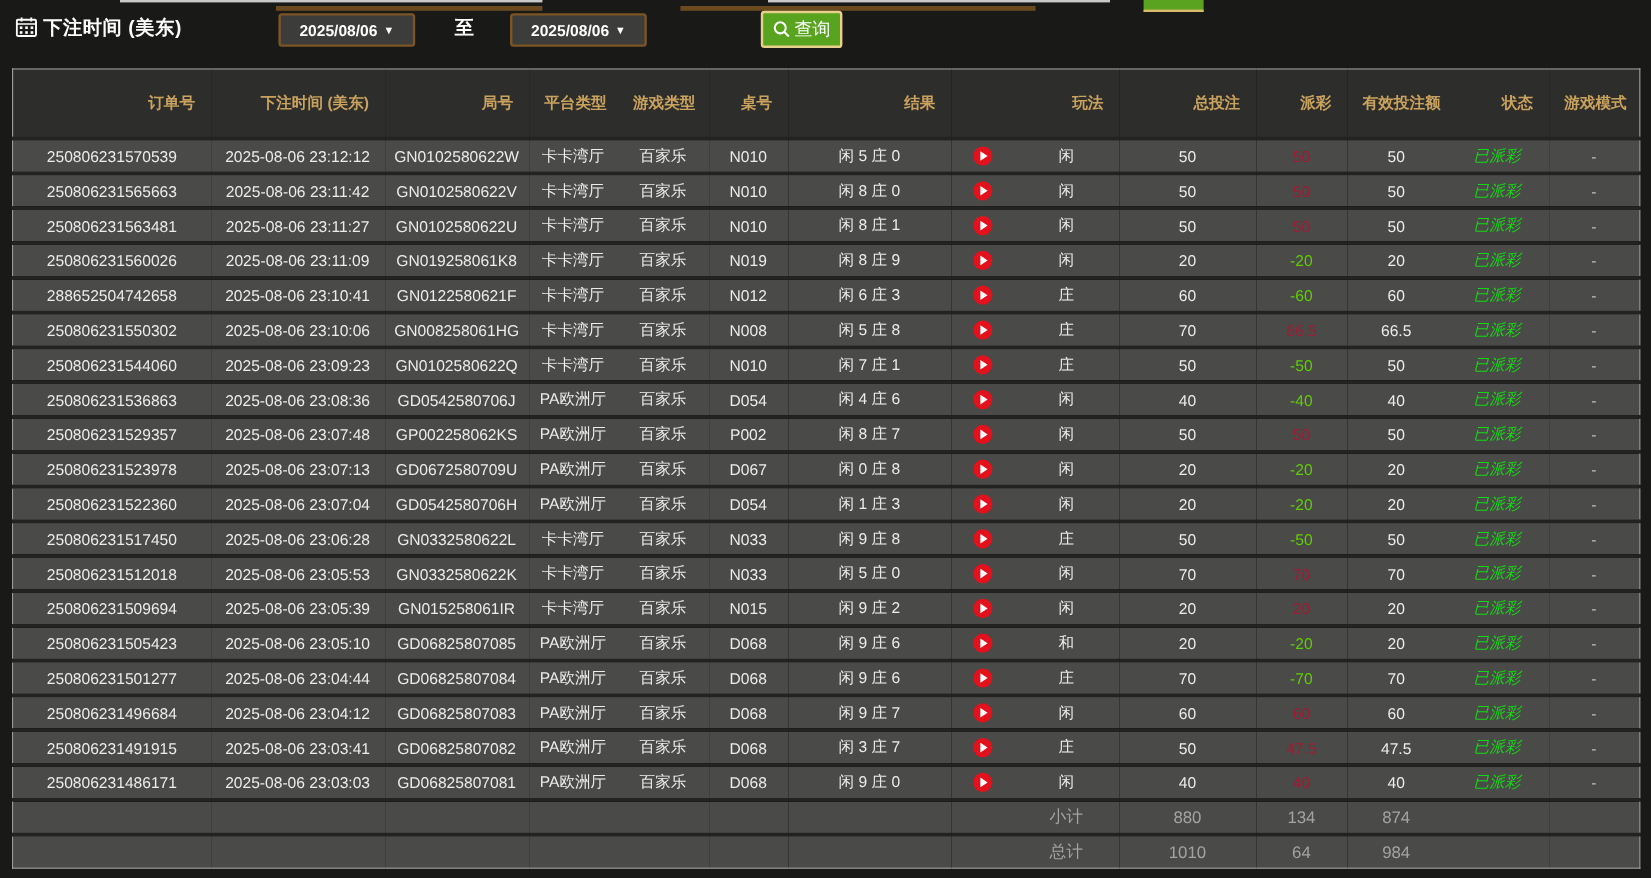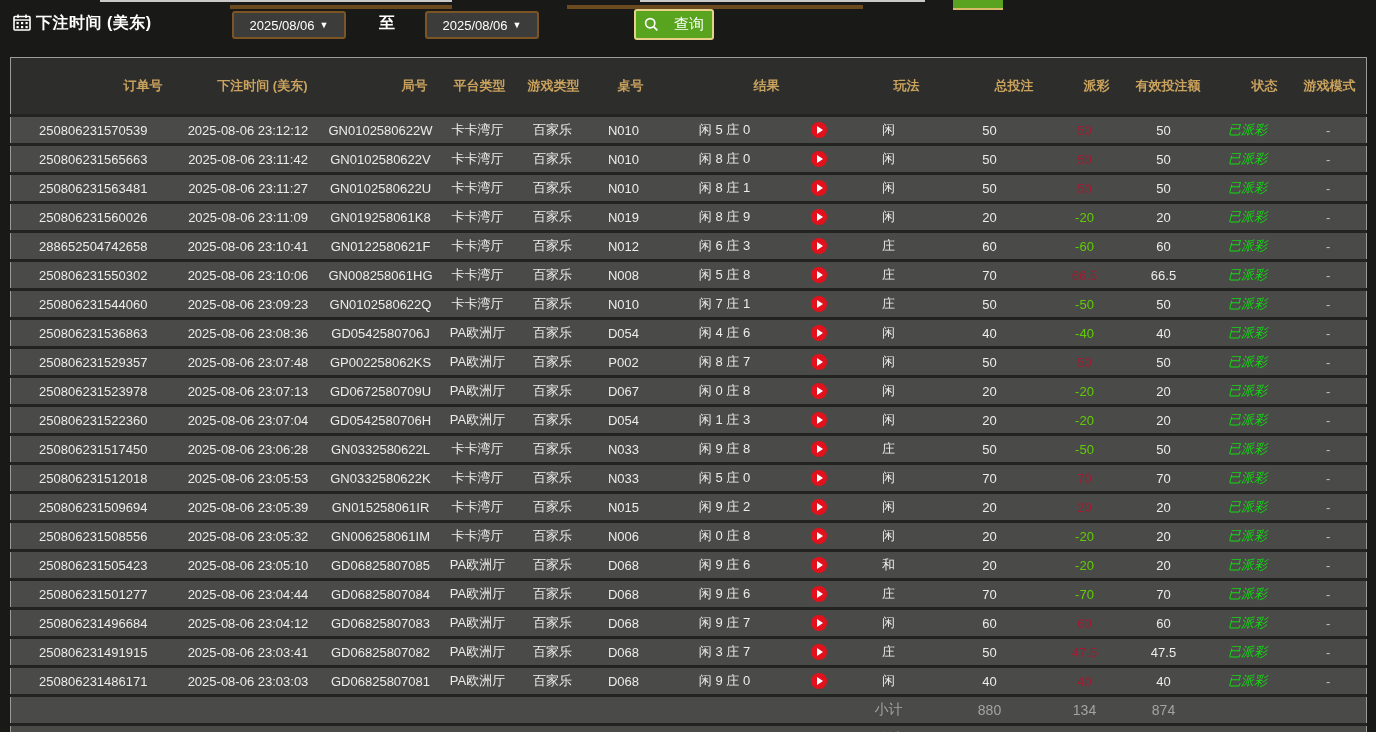--- a/index.html
+++ b/index.html
@@ -14,30 +14,30 @@
   .frag-line{background:#c9c9c9;height:2px;top:0;}
   .frag-brown{background:#6b4a20;height:4px;top:5px;}
   .frag-green{background:#5aa321;border-bottom:2px solid #d9b96a;height:8px;top:0;}
   
   .filter-bar{position:absolute;top:0;left:0;width:100%;height:54px;}
   .cal-icon{position:absolute;left:13px;top:14px;width:18px;height:17px;}
   .flabel{position:absolute;left:36px;top:13px;color:#ffffff;font-size:16px;font-weight:bold;letter-spacing:0.5px;}
   .dd{
     position:absolute;top:11px;width:114px;height:28px;box-sizing:border-box;
     background:#3c3c3a;border:2px solid #7c5525;border-radius:3px;
-    color:#fff;font-size:13px;font-weight:normal;
+    color:#fff;font-size:13px;font-weight:bold;
     display:flex;align-items:center;justify-content:center;gap:5px;cursor:pointer;
   }
   .dd .caret{font-size:9px;line-height:1;padding-top:1px;}
   #dd-from{left:232px;} #dd-to{left:425px;}
   .to-label{position:absolute;left:379px;top:13px;color:#fff;font-weight:bold;font-size:16px;}
   .search-btn{
     position:absolute;left:634px;top:9px;height:31px;box-sizing:border-box;
     background:#58a41f;border:2px solid #e7d089;border-radius:3px;
-    color:#fff;font-size:15px;display:flex;align-items:center;gap:15px;padding:0 8px;
+    color:#fff;font-size:15px;display:flex;align-items:center;gap:3px;padding:0 8px;
     cursor:pointer;font-family:Liberation Mono, monospace;
   }
   
   table{
     position:absolute;top:57px;left:10px;width:1356px;
     border-collapse:collapse;table-layout:fixed;
     border:1px solid #9b9b9b;
   }
   th{
     background:#2d2d2b;color:#c9a25e;font-size:13px;font-weight:bold;
@@ -363,36 +363,20 @@
         <td>闲 9 庄 2</td>
         <td><span class="play-icon"></span></td>
         <td>闲</td>
         <td>20</td>
         <td class="pos">20</td>
         <td>20</td>
         <td class="status">已派彩</td>
         <td class="mode">-</td>
       </tr>
       <tr>
-        <td>250806231508556</td>
-        <td>2025-08-06 23:05:32</td>
-        <td>GN006258061IM</td>
-        <td>卡卡湾厅</td>
-        <td>百家乐</td>
-        <td>N006</td>
-        <td>闲 0 庄 8</td>
-        <td><span class="play-icon"></span></td>
-        <td>闲</td>
-        <td>20</td>
-        <td class="neg">-20</td>
-        <td>20</td>
-        <td class="status">已派彩</td>
-        <td class="mode">-</td>
-      </tr>
-      <tr>
         <td>250806231505423</td>
         <td>2025-08-06 23:05:10</td>
         <td>GD06825807085</td>
         <td>PA欧洲厅</td>
         <td>百家乐</td>
         <td>D068</td>
         <td>闲 9 庄 6</td>
         <td><span class="play-icon"></span></td>
         <td>和</td>
         <td>20</td>

